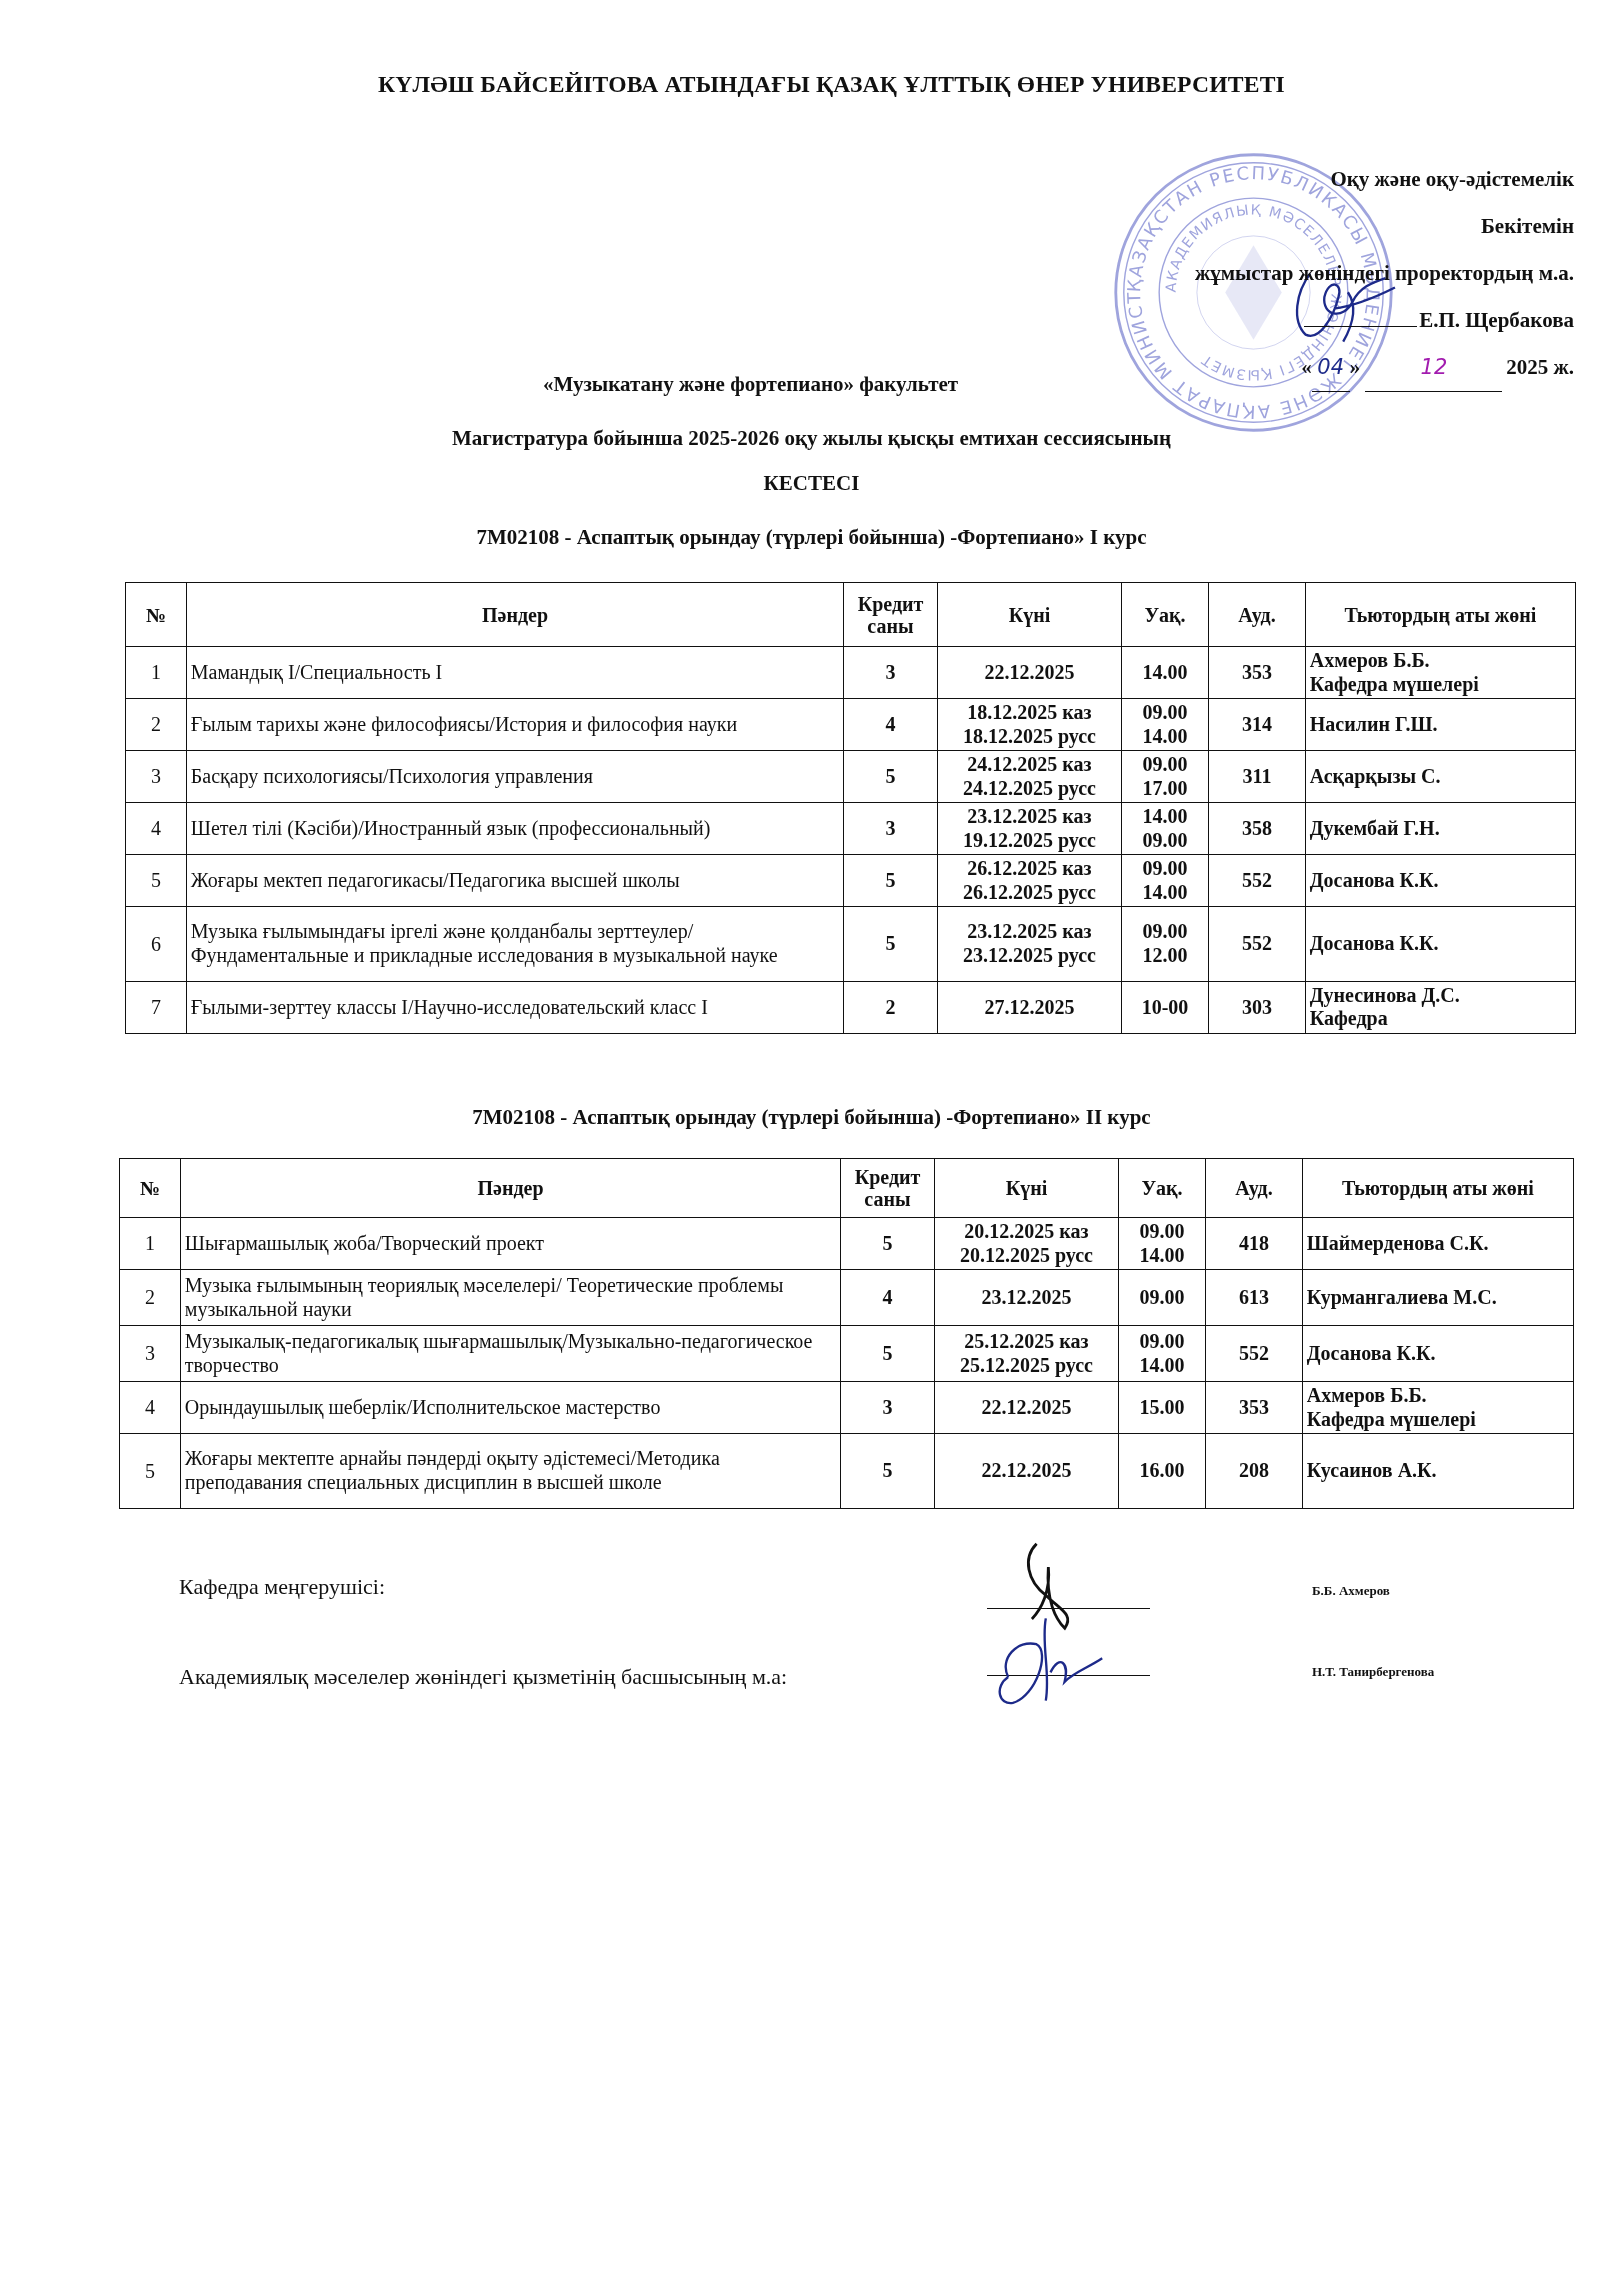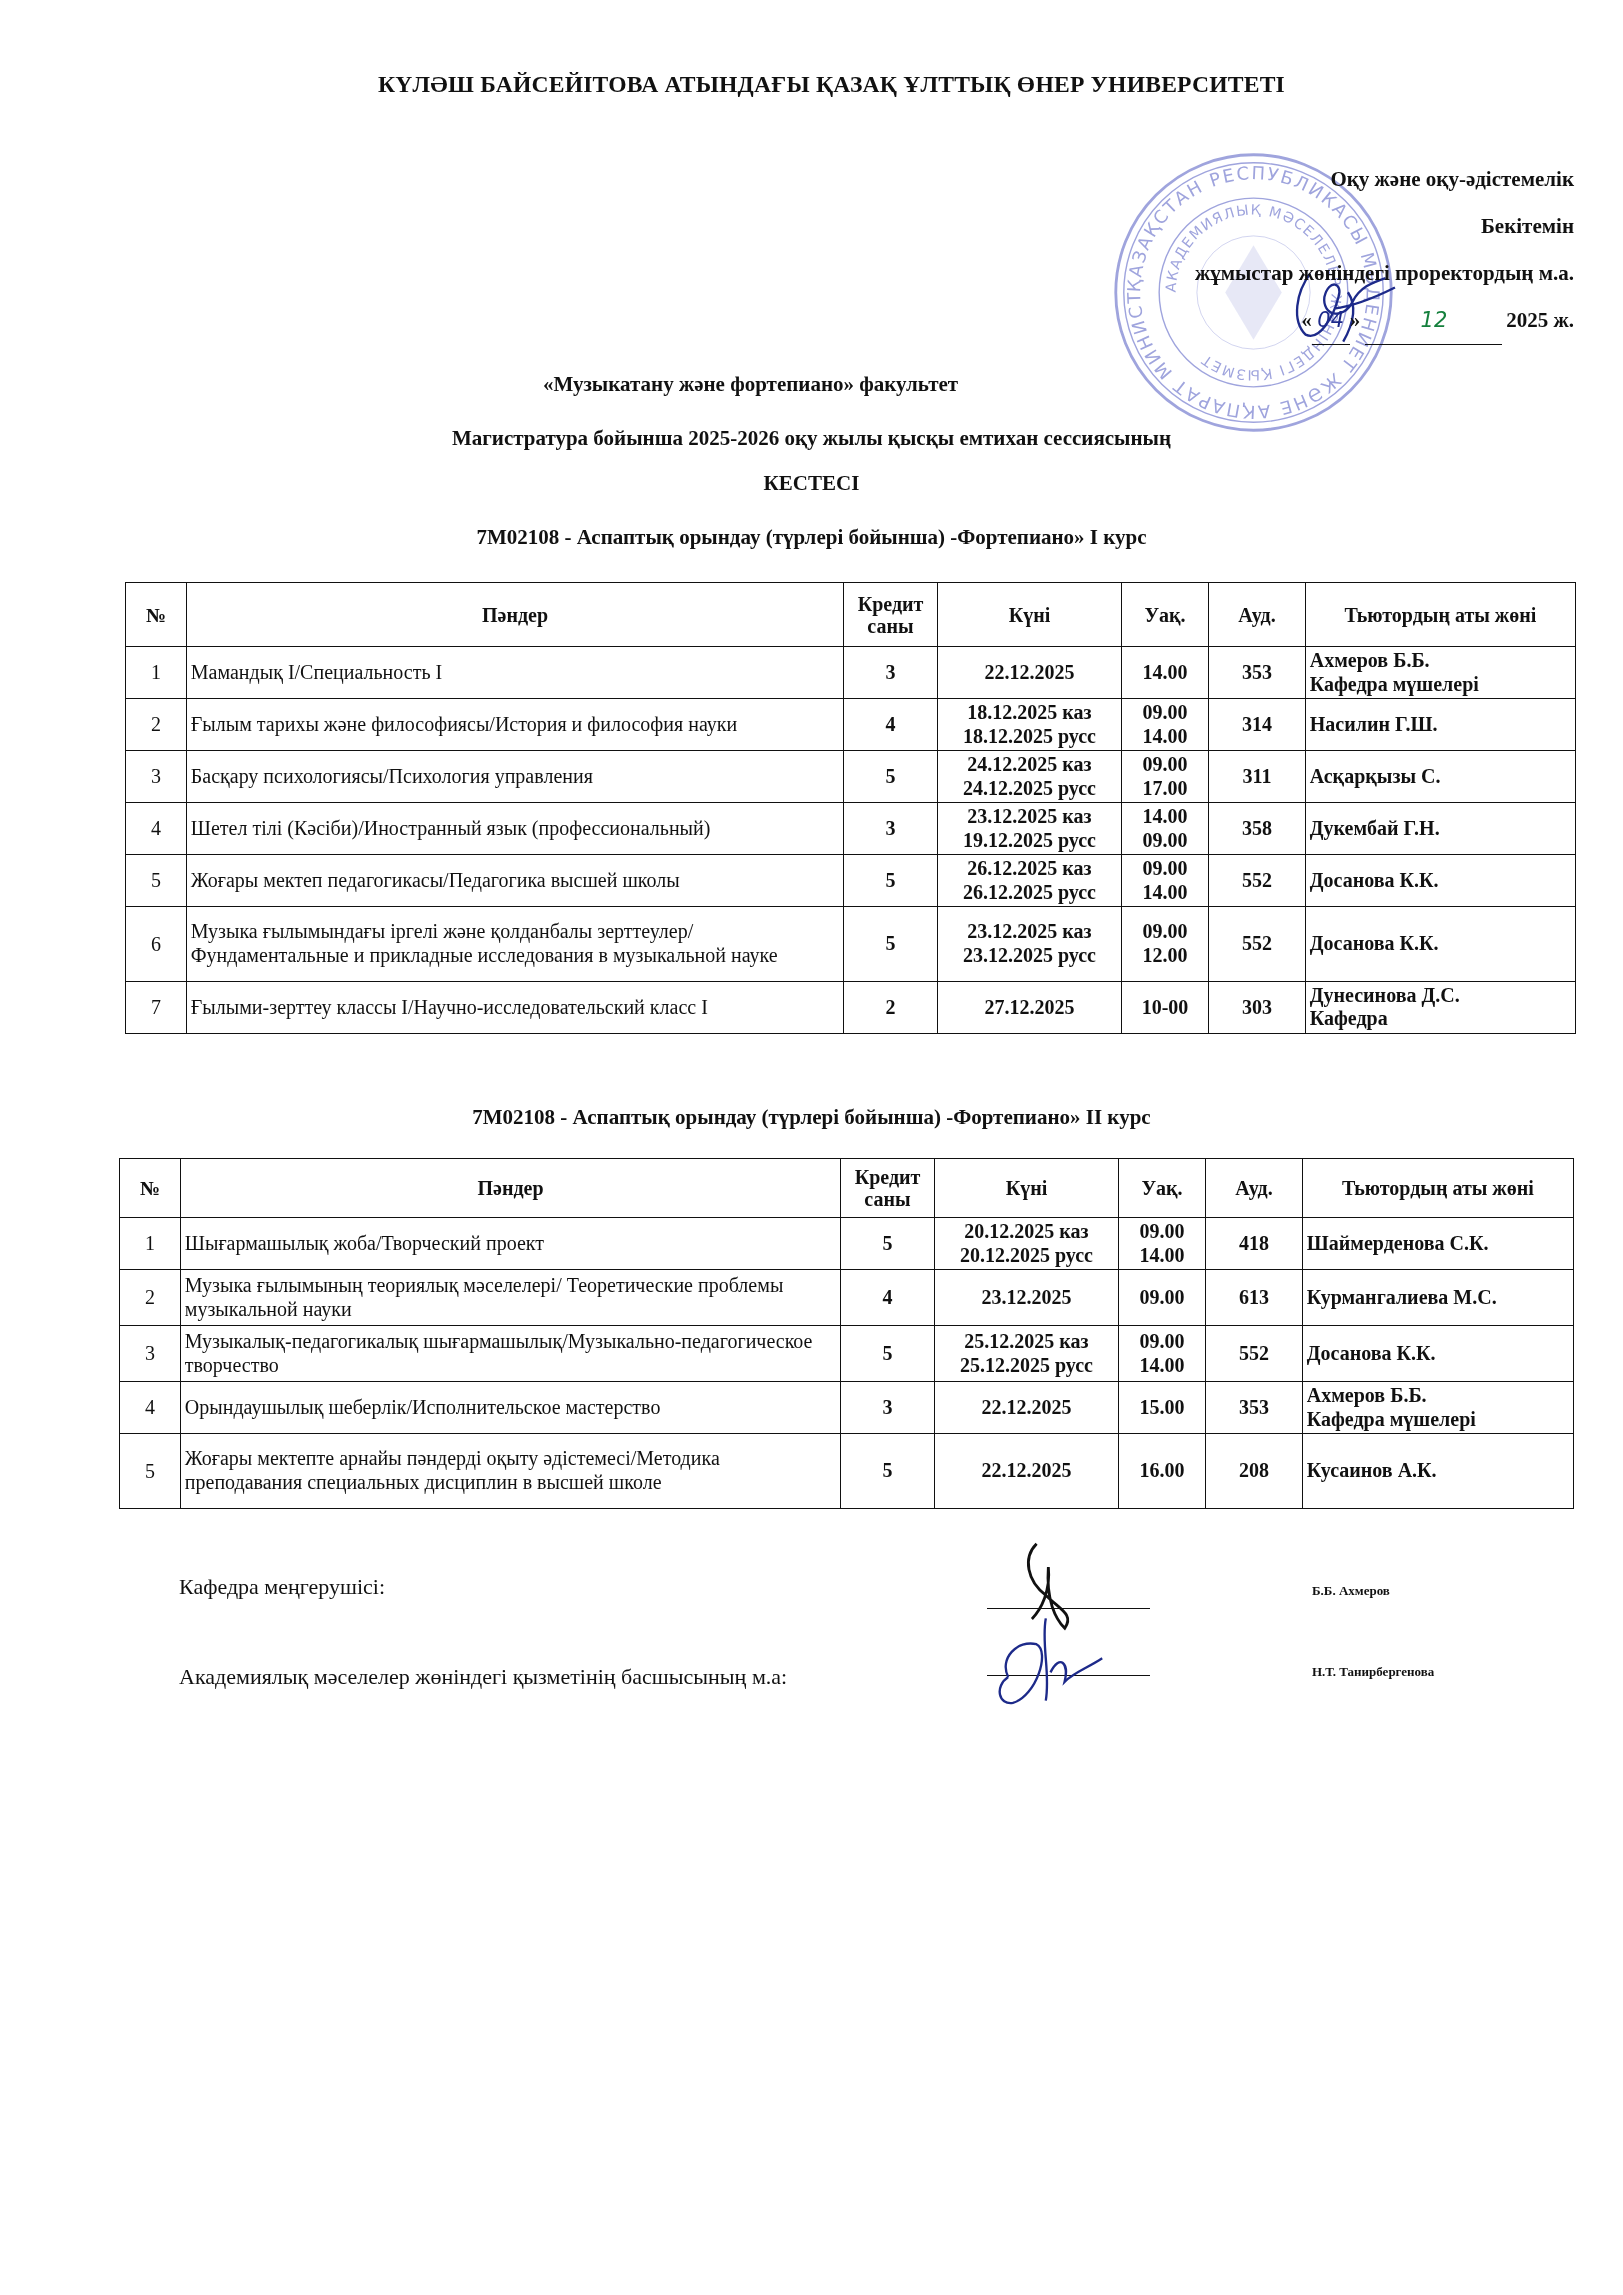--- a/index.html
+++ b/index.html
@@ -9,21 +9,21 @@
     }
     .abs { position: absolute; }
     .uni-title {
       left: 0; width: 1623px; top: 71px; text-align: center;
       font-weight: bold; font-size: 23.6px; letter-spacing: 0.2px; margin-left: 20px;
     }
     .approve { right: 49px; top: 156px; text-align: right; font-weight: bold; font-size: 21px; line-height: 47px; z-index: 3; }
     .approve .line { display: block; white-space: nowrap; }
     .approve .sig-blank { display: inline-block; width: 113px; border-bottom: 1.4px solid #111; height: 21px; vertical-align: baseline; margin-right: 1.9px; }
     .approve .date-day { display: inline-block; width: 38px; border-bottom: 1.4px solid #111; text-align: center; font-family: "DejaVu Sans", sans-serif; font-weight: normal; font-style: italic; color: #1d2a8a; }
-    .approve .date-month { display: inline-block; width: 137px; border-bottom: 1.4px solid #111; text-align: center; font-family: "DejaVu Sans", sans-serif; font-weight: normal; font-style: italic; color: #15803d; margin-right: 3.8px; }
+    .approve .date-month { display: inline-block; width: 137px; border-bottom: 1.4px solid #111; text-align: center; font-family: "DejaVu Sans", sans-serif; font-weight: normal; font-style: italic; color: #a21caf; margin-right: 3.8px; }
     .stamp {
       left: 1112px; top: 151px; width: 283px; height: 283px; z-index: 1;
       opacity: 0.75;
     }
     .heading { left: 0; width: 1623px; text-align: center; font-weight: bold; font-size: 21px; }
     table.sched {
       position: absolute; border-collapse: collapse; font-size: 20px; table-layout: fixed;
     }
     table.sched th, table.sched td { border: 1.4px solid #111; padding: 1.9px 3.8px; vertical-align: middle; }
     table.sched th { font-weight: bold; text-align: center; line-height: 22px; }
@@ -59,20 +59,21 @@
   <text font-family="DejaVu Sans, sans-serif" font-size="30" fill="#7f86d2" letter-spacing="3">
     <textPath href="#innerArc">АКАДЕМИЯЛЫҚ МӘСЕЛЕЛЕР ЖӨНІНДЕГІ ҚЫЗМЕТ</textPath>
   </text>
   <path d="M300 200 L360 300 L300 400 L240 300 Z" fill="#7f86d2" opacity="0.25"></path>
 </svg>
 
 <div class="abs approve">
   <span class="line">Оқу және оқу-әдістемелік</span>
   <span class="line">Бекітемін</span>
   <span class="line">жұмыстар жөніндегі проректордың м.а.</span>
+  <span class="line"><span class="sig-blank"></span><span>Е.П. Щербакова</span></span>
   <span class="line"><span>«</span><span class="date-day">04</span><span>»</span> <span class="date-month">12</span><span>2025 ж.</span></span>
 </div>
 
 <svg class="abs sig-svg" style="left:1277px; top:264px; width:123px; height:80px;" viewBox="0 0 260 170">
   <path d="M70 20 C40 60, 30 120, 60 150 C90 165, 120 110, 130 70 C140 40, 110 30, 100 70 C95 110, 140 120, 160 80 C175 50, 200 40, 230 30 M150 60 C170 90, 160 130, 140 165 M120 95 C160 90, 210 70, 250 50" fill="none" stroke="#1d2a8a" stroke-width="5"></path>
 </svg>
 
 <div class="abs heading" style="top:372px; left:-61px;">«Музыкатану және фортепиано»  факультет</div>
 <div class="abs heading" style="top:426px;">Магистратура  бойынша 2025-2026 оқу жылы қысқы емтихан сессиясының</div>
 <div class="abs heading" style="top:471px;">КЕСТЕСІ</div>

